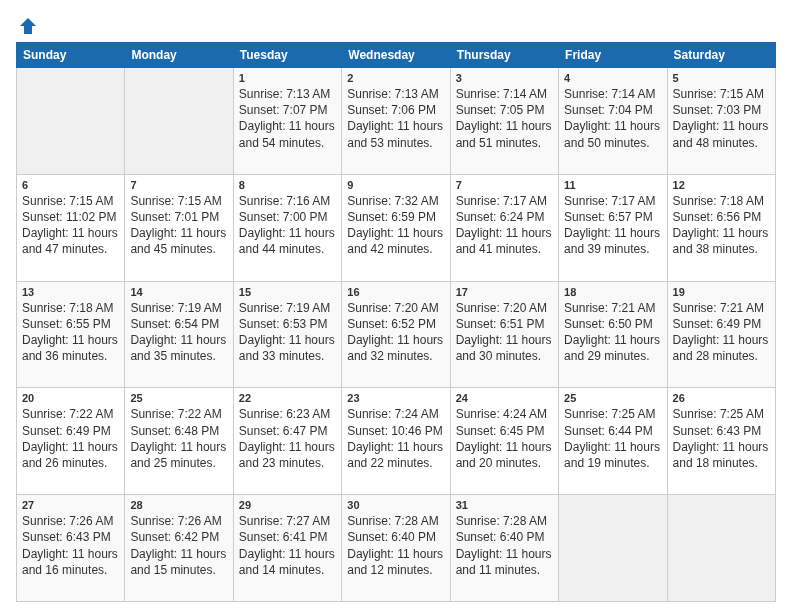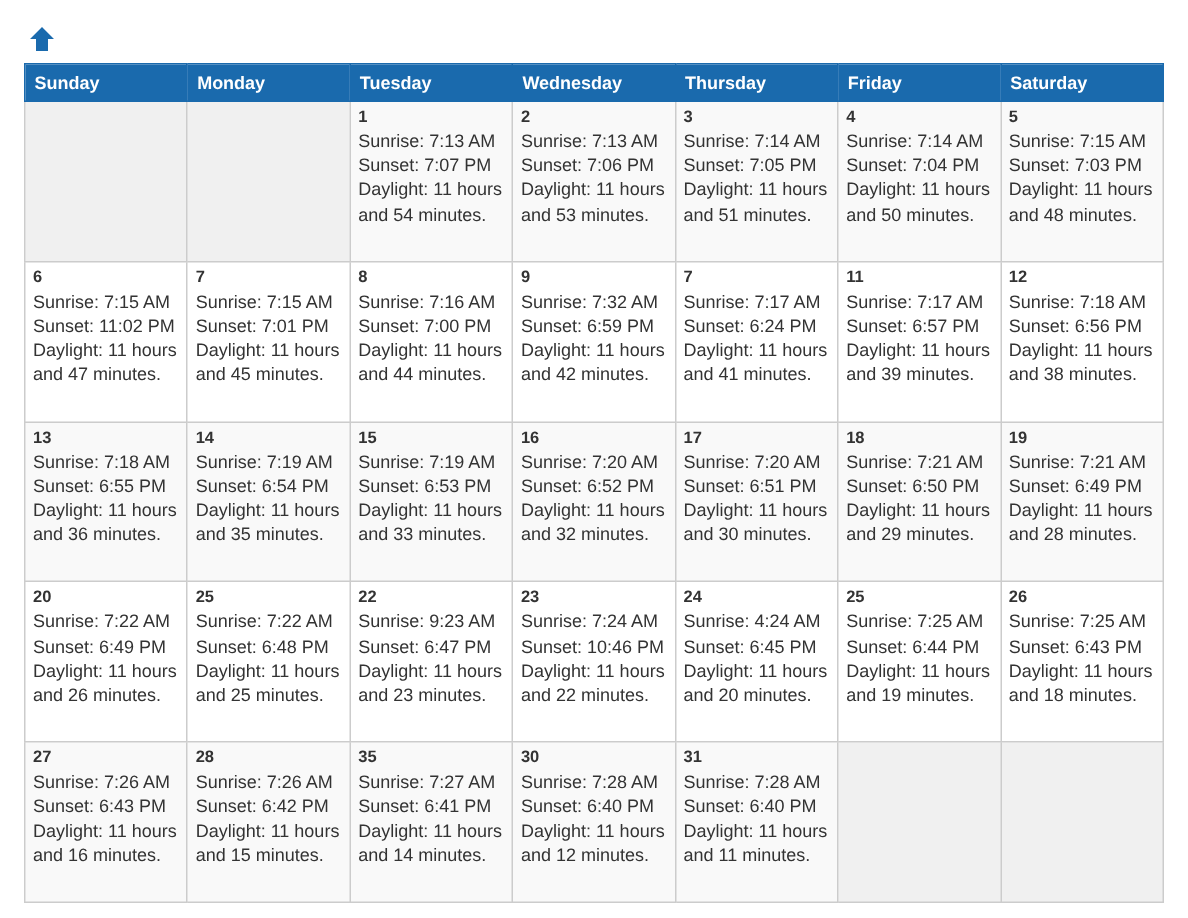--- a/index.html
+++ b/index.html
@@ -267,21 +267,21 @@
 Daylight: 11 hours and 26 minutes.</div>
           </td>
           <td>
             <span class="day-num">25</span>
             <div class="day-info">Sunrise: 7:22 AM
 Sunset: 6:48 PM
 Daylight: 11 hours and 25 minutes.</div>
           </td>
           <td>
             <span class="day-num">22</span>
-            <div class="day-info">Sunrise: 9:23 AM
+            <div class="day-info">Sunrise: 6:23 AM
 Sunset: 6:47 PM
 Daylight: 11 hours and 23 minutes.</div>
           </td>
           <td>
             <span class="day-num">23</span>
             <div class="day-info">Sunrise: 7:24 AM
 Sunset: 10:46 PM
 Daylight: 11 hours and 22 minutes.</div>
           </td>
           <td>
@@ -310,21 +310,21 @@
 Sunset: 6:43 PM
 Daylight: 11 hours and 16 minutes.</div>
           </td>
           <td>
             <span class="day-num">28</span>
             <div class="day-info">Sunrise: 7:26 AM
 Sunset: 6:42 PM
 Daylight: 11 hours and 15 minutes.</div>
           </td>
           <td>
-            <span class="day-num">35</span>
+            <span class="day-num">29</span>
             <div class="day-info">Sunrise: 7:27 AM
 Sunset: 6:41 PM
 Daylight: 11 hours and 14 minutes.</div>
           </td>
           <td>
             <span class="day-num">30</span>
             <div class="day-info">Sunrise: 7:28 AM
 Sunset: 6:40 PM
 Daylight: 11 hours and 12 minutes.</div>
           </td>

